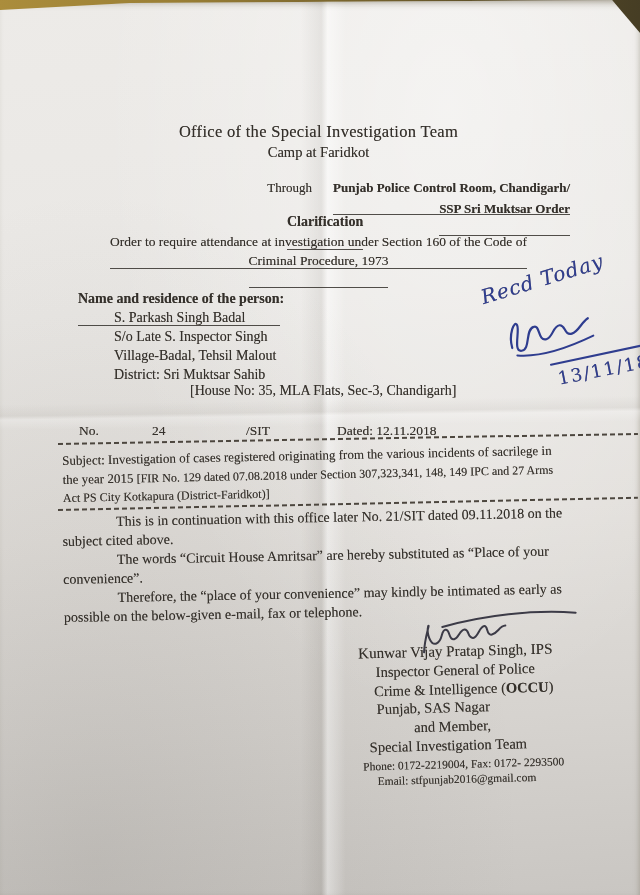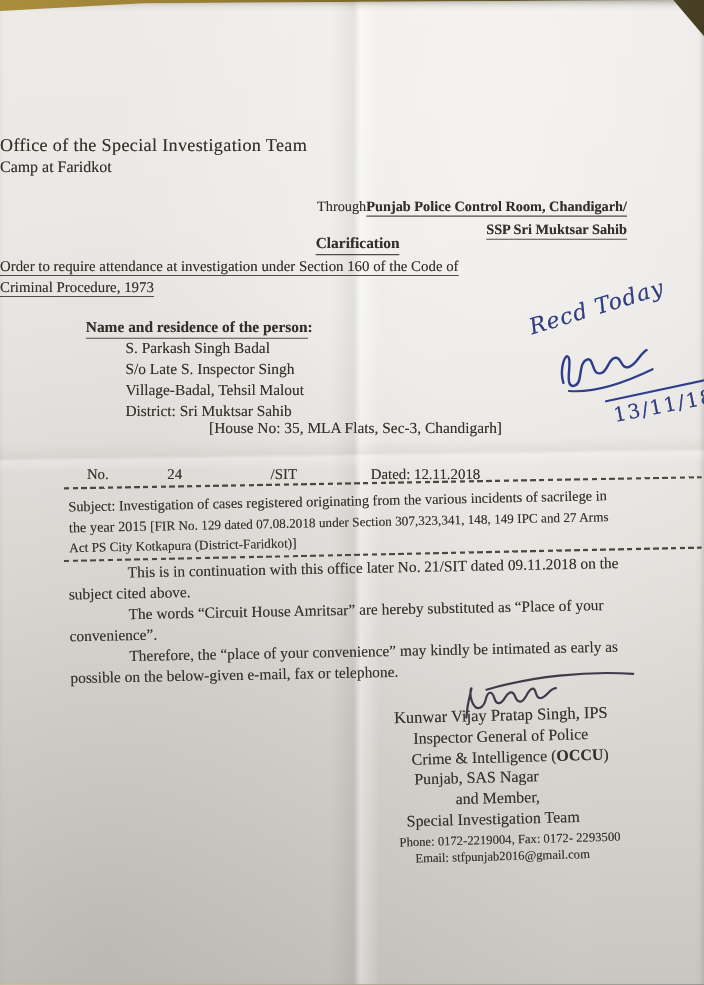--- a/index.html
+++ b/index.html
@@ -13,29 +13,29 @@
     clip-path:polygon(0 10px,130px 3px,612px 0,640px 33px,640px 895px,0 895px);
     background:
       radial-gradient(ellipse at 15% 96%, rgba(110,106,100,0.18), transparent 55%),
       radial-gradient(ellipse at 70% 12%, rgba(255,255,255,0.45), transparent 55%),
       linear-gradient(90deg, transparent 47%, rgba(110,104,96,0.14) 50.2%, rgba(255,255,255,0.5) 51.2%, transparent 54%),
       linear-gradient(176deg,#edebe8 0%,#e9e7e4 34%,#e2dfdb 58%,#d6d3cf 80%,#c9c6c2 100%);
     box-shadow:inset 0 7px 9px -6px rgba(70,58,30,0.55), inset -4px 0 8px -6px rgba(70,58,30,0.4);
     color:#34302b;
   }
   .abs{position:absolute;}
-  .center{left:0;width:637px;}
+  .center{left:0;width:637px;text-align:center;}
   .b{font-weight:bold;}
-  .u{border-bottom:1.6px solid rgba(52,48,43,0.85);padding-bottom:1px;}
+  .u{border-bottom:1.6px solid rgba(52,48,43,0.85);padding-bottom:19px;}
   .ink{text-shadow:0 0 0.5px rgba(70,62,52,0.55);}
 
   .title{top:122px;font-size:16.5px;letter-spacing:0.3px;}
   .subtitle{top:144px;font-size:14.5px;}
   .through{top:177px;right:70px;text-align:right;font-size:13px;line-height:21px;font-weight:bold;}
-  .through .pfx{margin-right:0;}
+  .through .pfx{margin-right:21px;}
   .clarif{top:214px;left:287px;font-size:14px;text-align:right;}
   .order1{top:234px;font-size:13.5px;}
   .order2{top:253px;font-size:13.5px;}
   .person-h{top:291px;left:78px;font-size:14px;}
   .pline{left:114px;font-size:14px;}
   .pl0{top:310px}.pl1{top:329px}.pl2{top:348px}.pl3{top:367px}
   .house{left:190px;top:383px;font-size:14px;}
   .ref{top:423px;font-size:13.5px;}
   .ref-no{left:79px}.ref-num{left:152px}.ref-sit{left:246px}.ref-dated{left:337px}
   .dash{height:2px;background:repeating-linear-gradient(90deg,#4c463e 0 5px,transparent 5px 8px);transform-origin:left center;}
@@ -71,21 +71,21 @@
   <div class="abs crease-h"></div>
 
   <div class="abs center title">Office of the Special Investigation Team</div>
   <div class="abs center subtitle">Camp at Faridkot</div>
 
   <div class="abs through">
     <div>
       <span class="pfx" style="font-weight:normal">Through</span><span class="u">Punjab Police Control Room, Chandigarh/</span>
     </div>
     <div>
-      <span class="u">SSP Sri Muktsar Sahib</span>
+      <span class="u">SSP Sri Muktsar Order</span>
     </div>
   </div>
 
   <div class="abs clarif b u">Clarification</div>
 
   <div class="abs center order1"><span class="u">Order to require attendance at investigation under Section 160 of the Code of</span></div>
   <div class="abs center order2"><span class="u">Criminal Procedure, 1973</span></div>
 
   <div class="abs person-h">
     <span class="b u">Name and residence of the person</span><span class="b">:</span>

